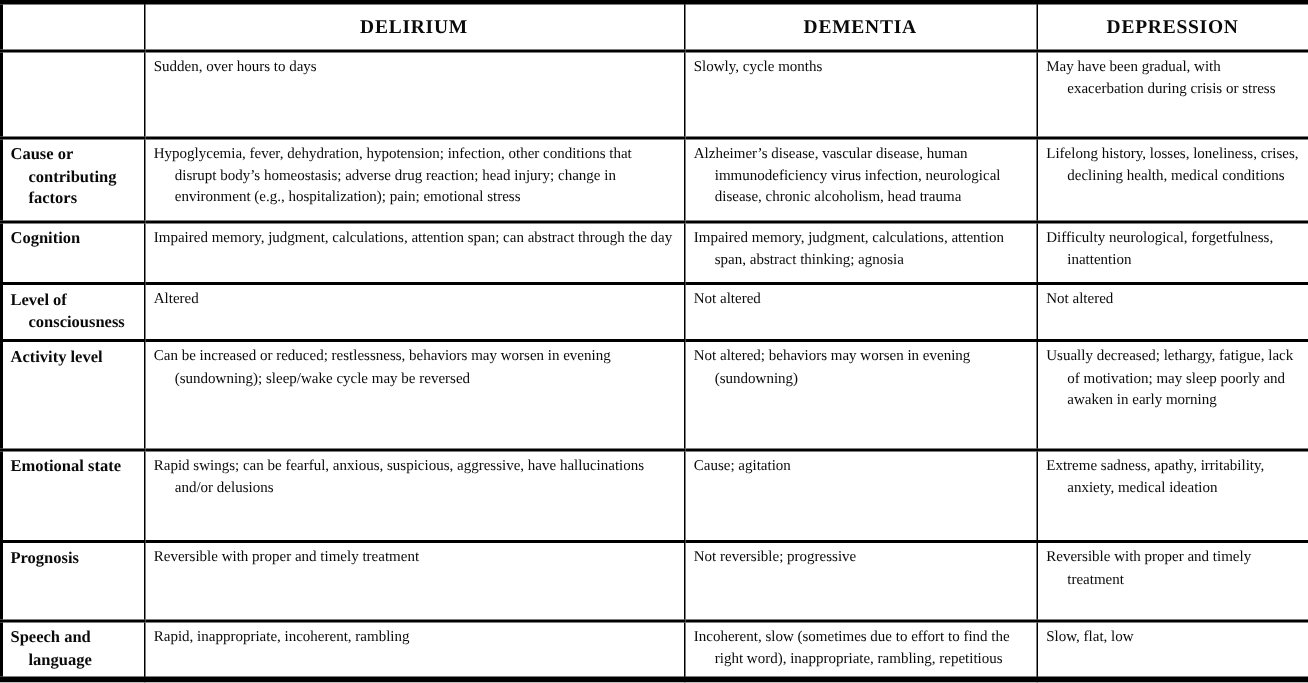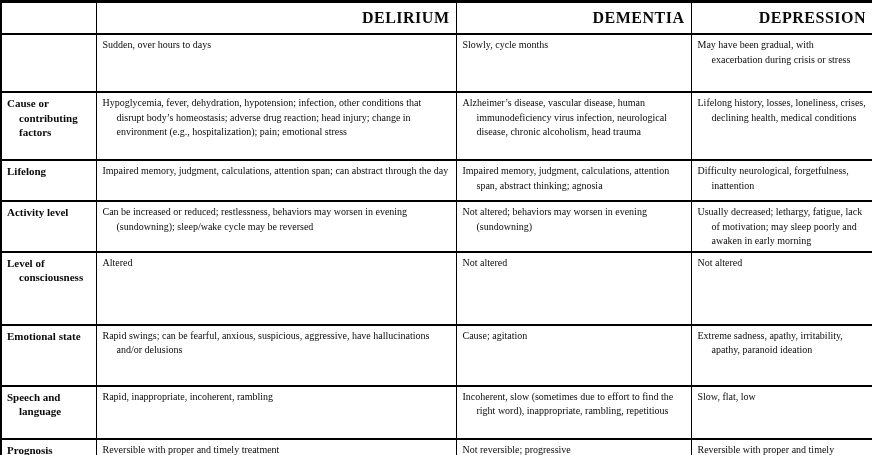--- a/index.html
+++ b/index.html
@@ -29,22 +29,22 @@
   th, td {
     border: 1px solid #000;
     border-top-width: 2px;
     border-bottom-width: 2px;
     vertical-align: top;
     padding: 3px 6px 2px 6px;
     overflow: hidden;
   }
   thead th {
     vertical-align: middle;
-    text-align: right;
-    font-size: 16px;
+    text-align: center;
+    font-size: 13px;
     font-weight: bold;
     letter-spacing: 0.5px;
     padding-top: 2px;
     padding-bottom: 2px;
     height: 26px;
   }
   
   .hang {
     font-size: 10px;
     line-height: 14.6px;
@@ -57,21 +57,21 @@
   }
   td.label-cell .hang {
     font-weight: bold;
     font-size: 11px;
     line-height: 14.5px;
     padding-left: 12px;
     text-indent: -12px;
   }
   
   tbody tr:nth-child(1) { height: 58px; }
-  tbody tr:nth-child(2) { height: 68px; }
+  tbody tr:nth-child(2) { height: 56px; }
   tbody tr:nth-child(3) { height: 41px; }
   tbody tr:nth-child(4) { height: 38px; }
   tbody tr:nth-child(5) { height: 73px; }
   tbody tr:nth-child(6) { height: 61px; }
   tbody tr:nth-child(7) { height: 53px; }
   tbody tr:nth-child(8) { height: 39px; }
 </style>
 </head>
 <body>
 
@@ -114,96 +114,96 @@
         </td>
       <td>
           <div class="hang">Alzheimer’s disease, vascular disease, human immunodeficiency virus infection, neurological disease, chronic alcoholism, head trauma</div>
         </td>
       <td>
           <div class="hang">Lifelong history, losses, loneliness, crises, declining health, medical conditions</div>
         </td>
     </tr>
     <tr>
       <td class="label-cell">
-          <div class="hang">Lifelong</div>
+          <div class="hang">Cognition</div>
         </td>
       <td>
           <div class="hang">Impaired memory, judgment, calculations, attention span; can abstract through the day</div>
         </td>
       <td>
           <div class="hang">Impaired memory, judgment, calculations, attention span, abstract thinking; agnosia</div>
         </td>
       <td>
           <div class="hang">Difficulty neurological, forgetfulness, inattention</div>
         </td>
     </tr>
     <tr>
       <td class="label-cell">
+          <div class="hang">Level of consciousness</div>
+        </td>
+      <td>
+          <div class="hang">Altered</div>
+        </td>
+      <td>
+          <div class="hang">Not altered</div>
+        </td>
+      <td>
+          <div class="hang">Not altered</div>
+        </td>
+    </tr>
+    <tr>
+      <td class="label-cell">
           <div class="hang">Activity level</div>
         </td>
       <td>
           <div class="hang">Can be increased or reduced; restlessness, behaviors may worsen in evening (sundowning); sleep/wake cycle may be reversed</div>
         </td>
       <td>
           <div class="hang">Not altered; behaviors may worsen in evening (sundowning)</div>
         </td>
       <td>
           <div class="hang">Usually decreased; lethargy, fatigue, lack of motivation; may sleep poorly and awaken in early morning</div>
         </td>
     </tr>
     <tr>
       <td class="label-cell">
-          <div class="hang">Level of consciousness</div>
-        </td>
-      <td>
-          <div class="hang">Altered</div>
-        </td>
-      <td>
-          <div class="hang">Not altered</div>
-        </td>
-      <td>
-          <div class="hang">Not altered</div>
-        </td>
-    </tr>
-    <tr>
-      <td class="label-cell">
           <div class="hang">Emotional state</div>
         </td>
       <td>
           <div class="hang">Rapid swings; can be fearful, anxious, suspicious, aggressive, have hallucinations and/or delusions</div>
         </td>
       <td>
           <div class="hang">Cause; agitation</div>
         </td>
       <td>
-          <div class="hang">Extreme sadness, apathy, irritability, apathy, paranoid ideation</div>
+          <div class="hang">Extreme sadness, apathy, irritability, anxiety, medical ideation</div>
+        </td>
+    </tr>
+    <tr>
+      <td class="label-cell">
+          <div class="hang">Prognosis</div>
+        </td>
+      <td>
+          <div class="hang">Reversible with proper and timely treatment</div>
+        </td>
+      <td>
+          <div class="hang">Not reversible; progressive</div>
+        </td>
+      <td>
+          <div class="hang">Reversible with proper and timely treatment</div>
         </td>
     </tr>
     <tr>
       <td class="label-cell">
           <div class="hang">Speech and language</div>
         </td>
       <td>
           <div class="hang">Rapid, inappropriate, incoherent, rambling</div>
         </td>
       <td>
           <div class="hang">Incoherent, slow (sometimes due to effort to find the right word), inappropriate, rambling, repetitious</div>
         </td>
       <td>
           <div class="hang">Slow, flat, low</div>
-        </td>
-    </tr>
-    <tr>
-      <td class="label-cell">
-          <div class="hang">Prognosis</div>
-        </td>
-      <td>
-          <div class="hang">Reversible with proper and timely treatment</div>
-        </td>
-      <td>
-          <div class="hang">Not reversible; progressive</div>
-        </td>
-      <td>
-          <div class="hang">Reversible with proper and timely treatment</div>
         </td>
     </tr>
   </tbody>
 </table>
 
 </body></html>

